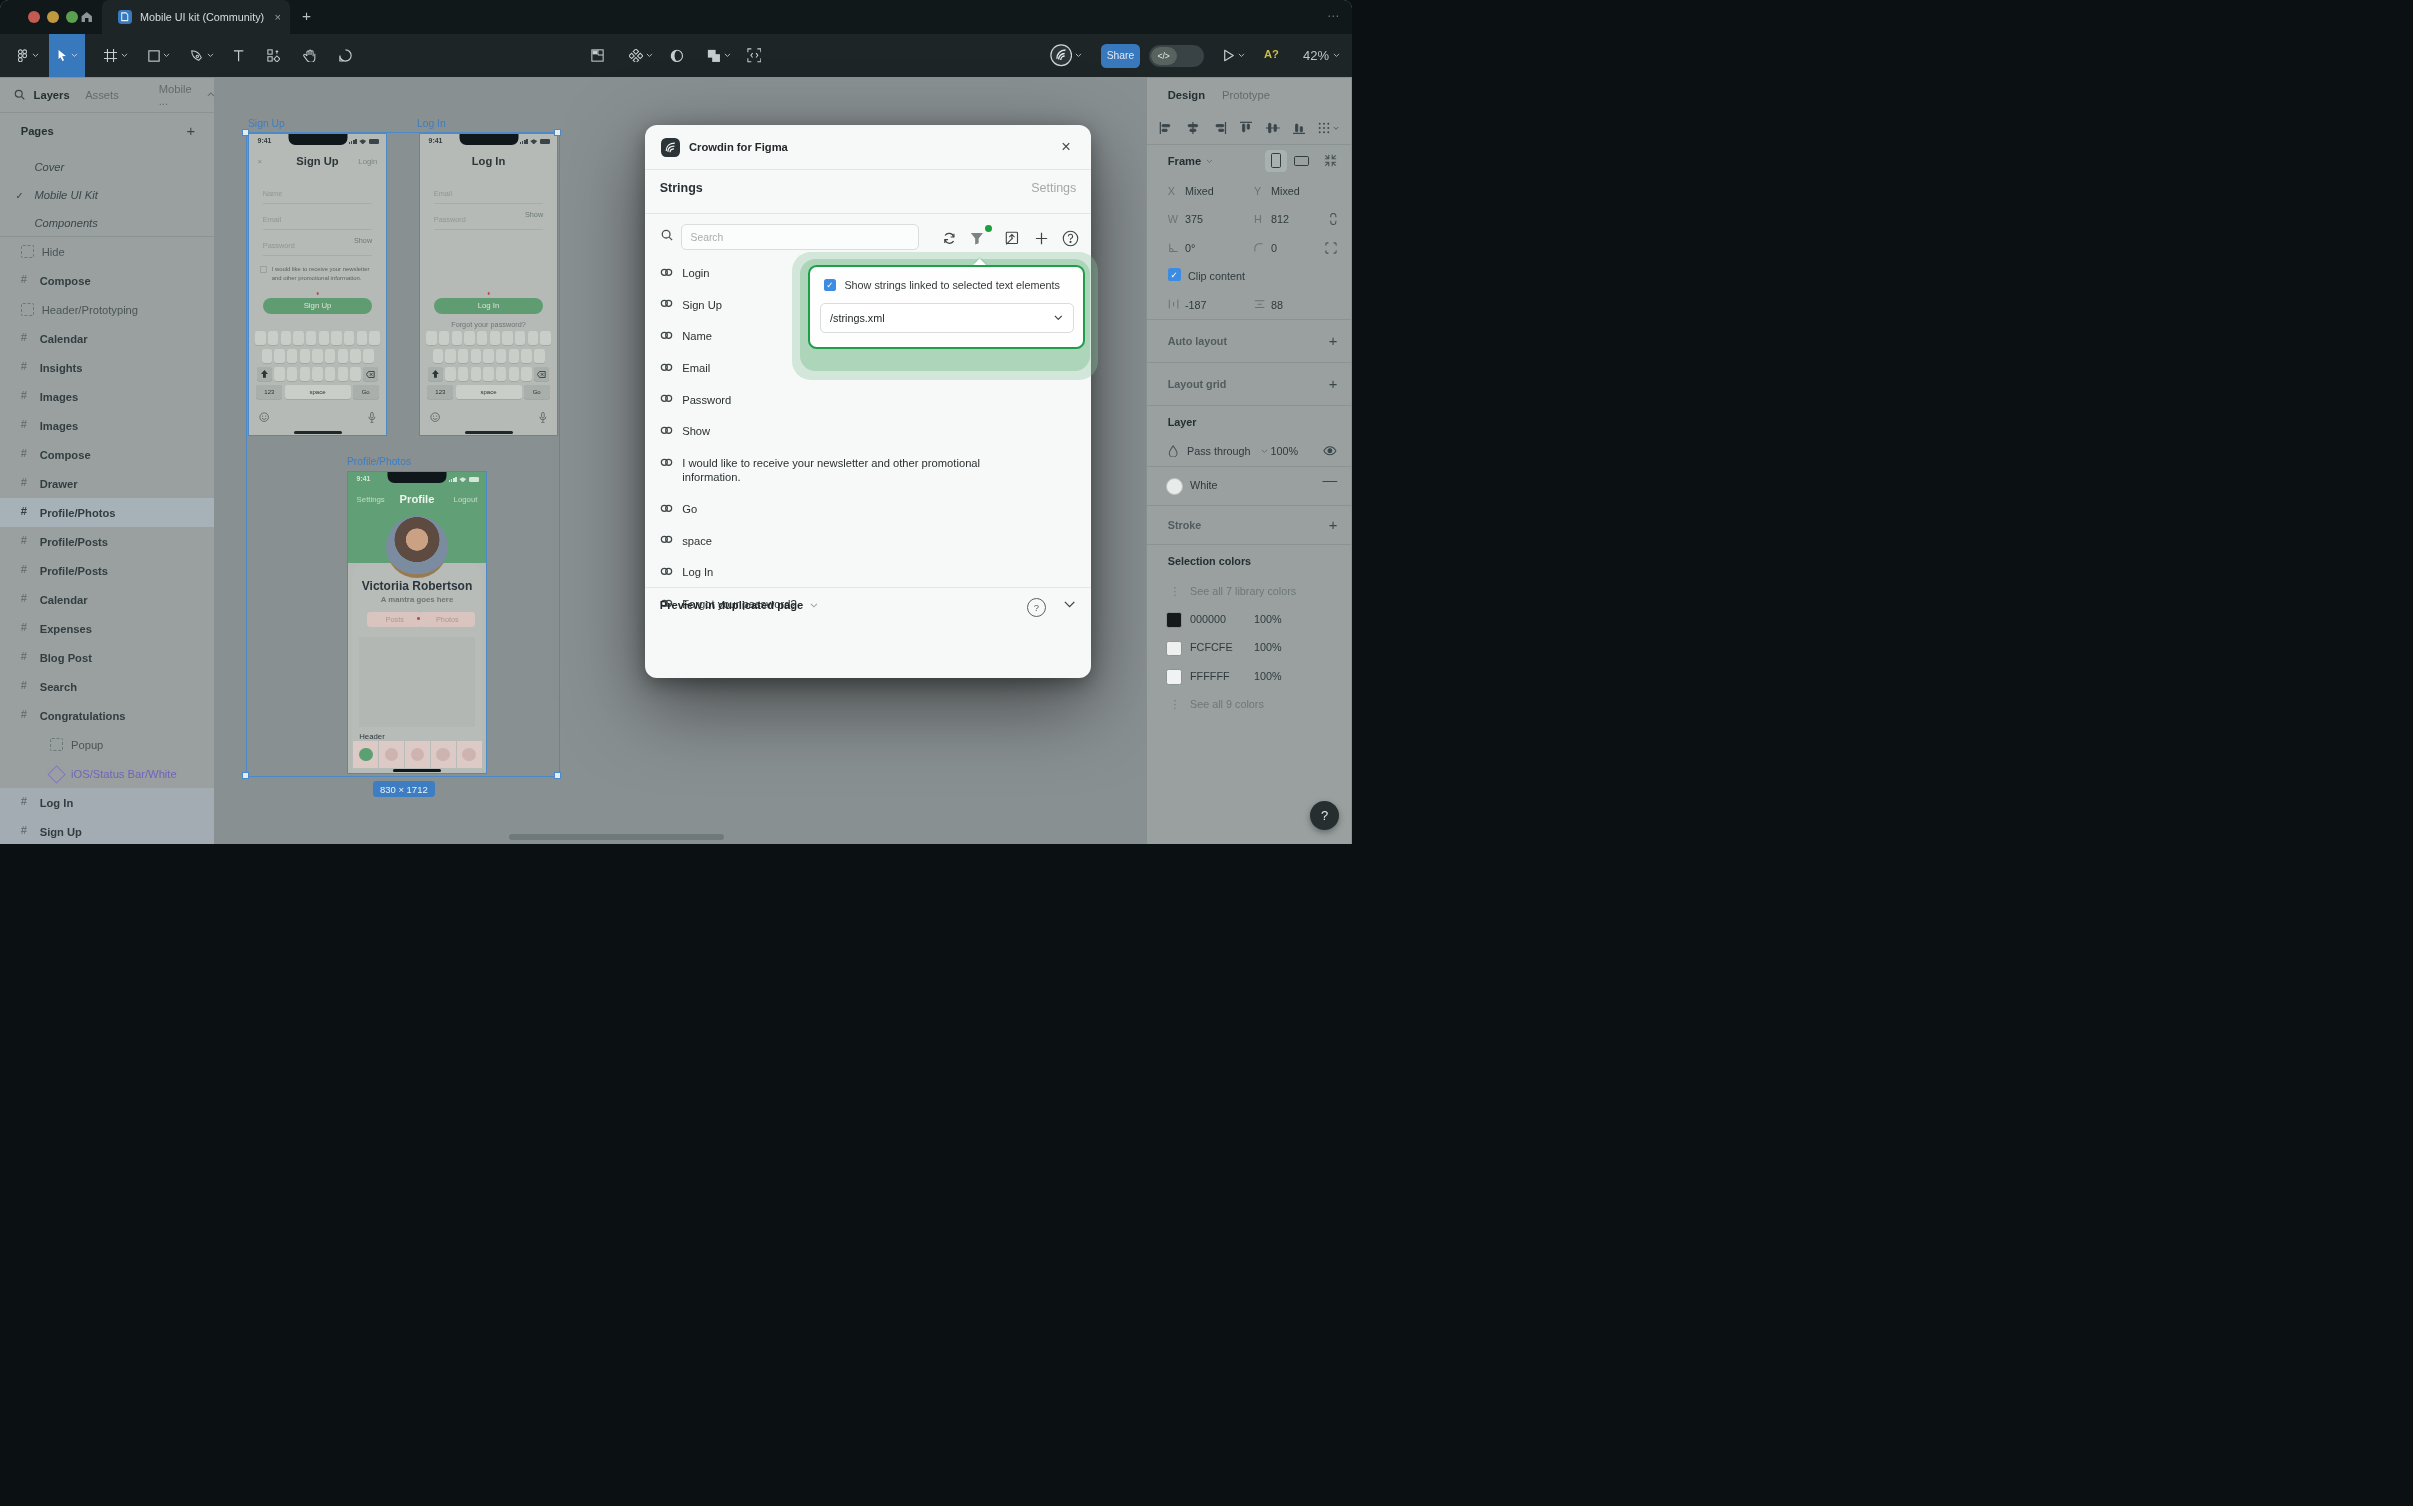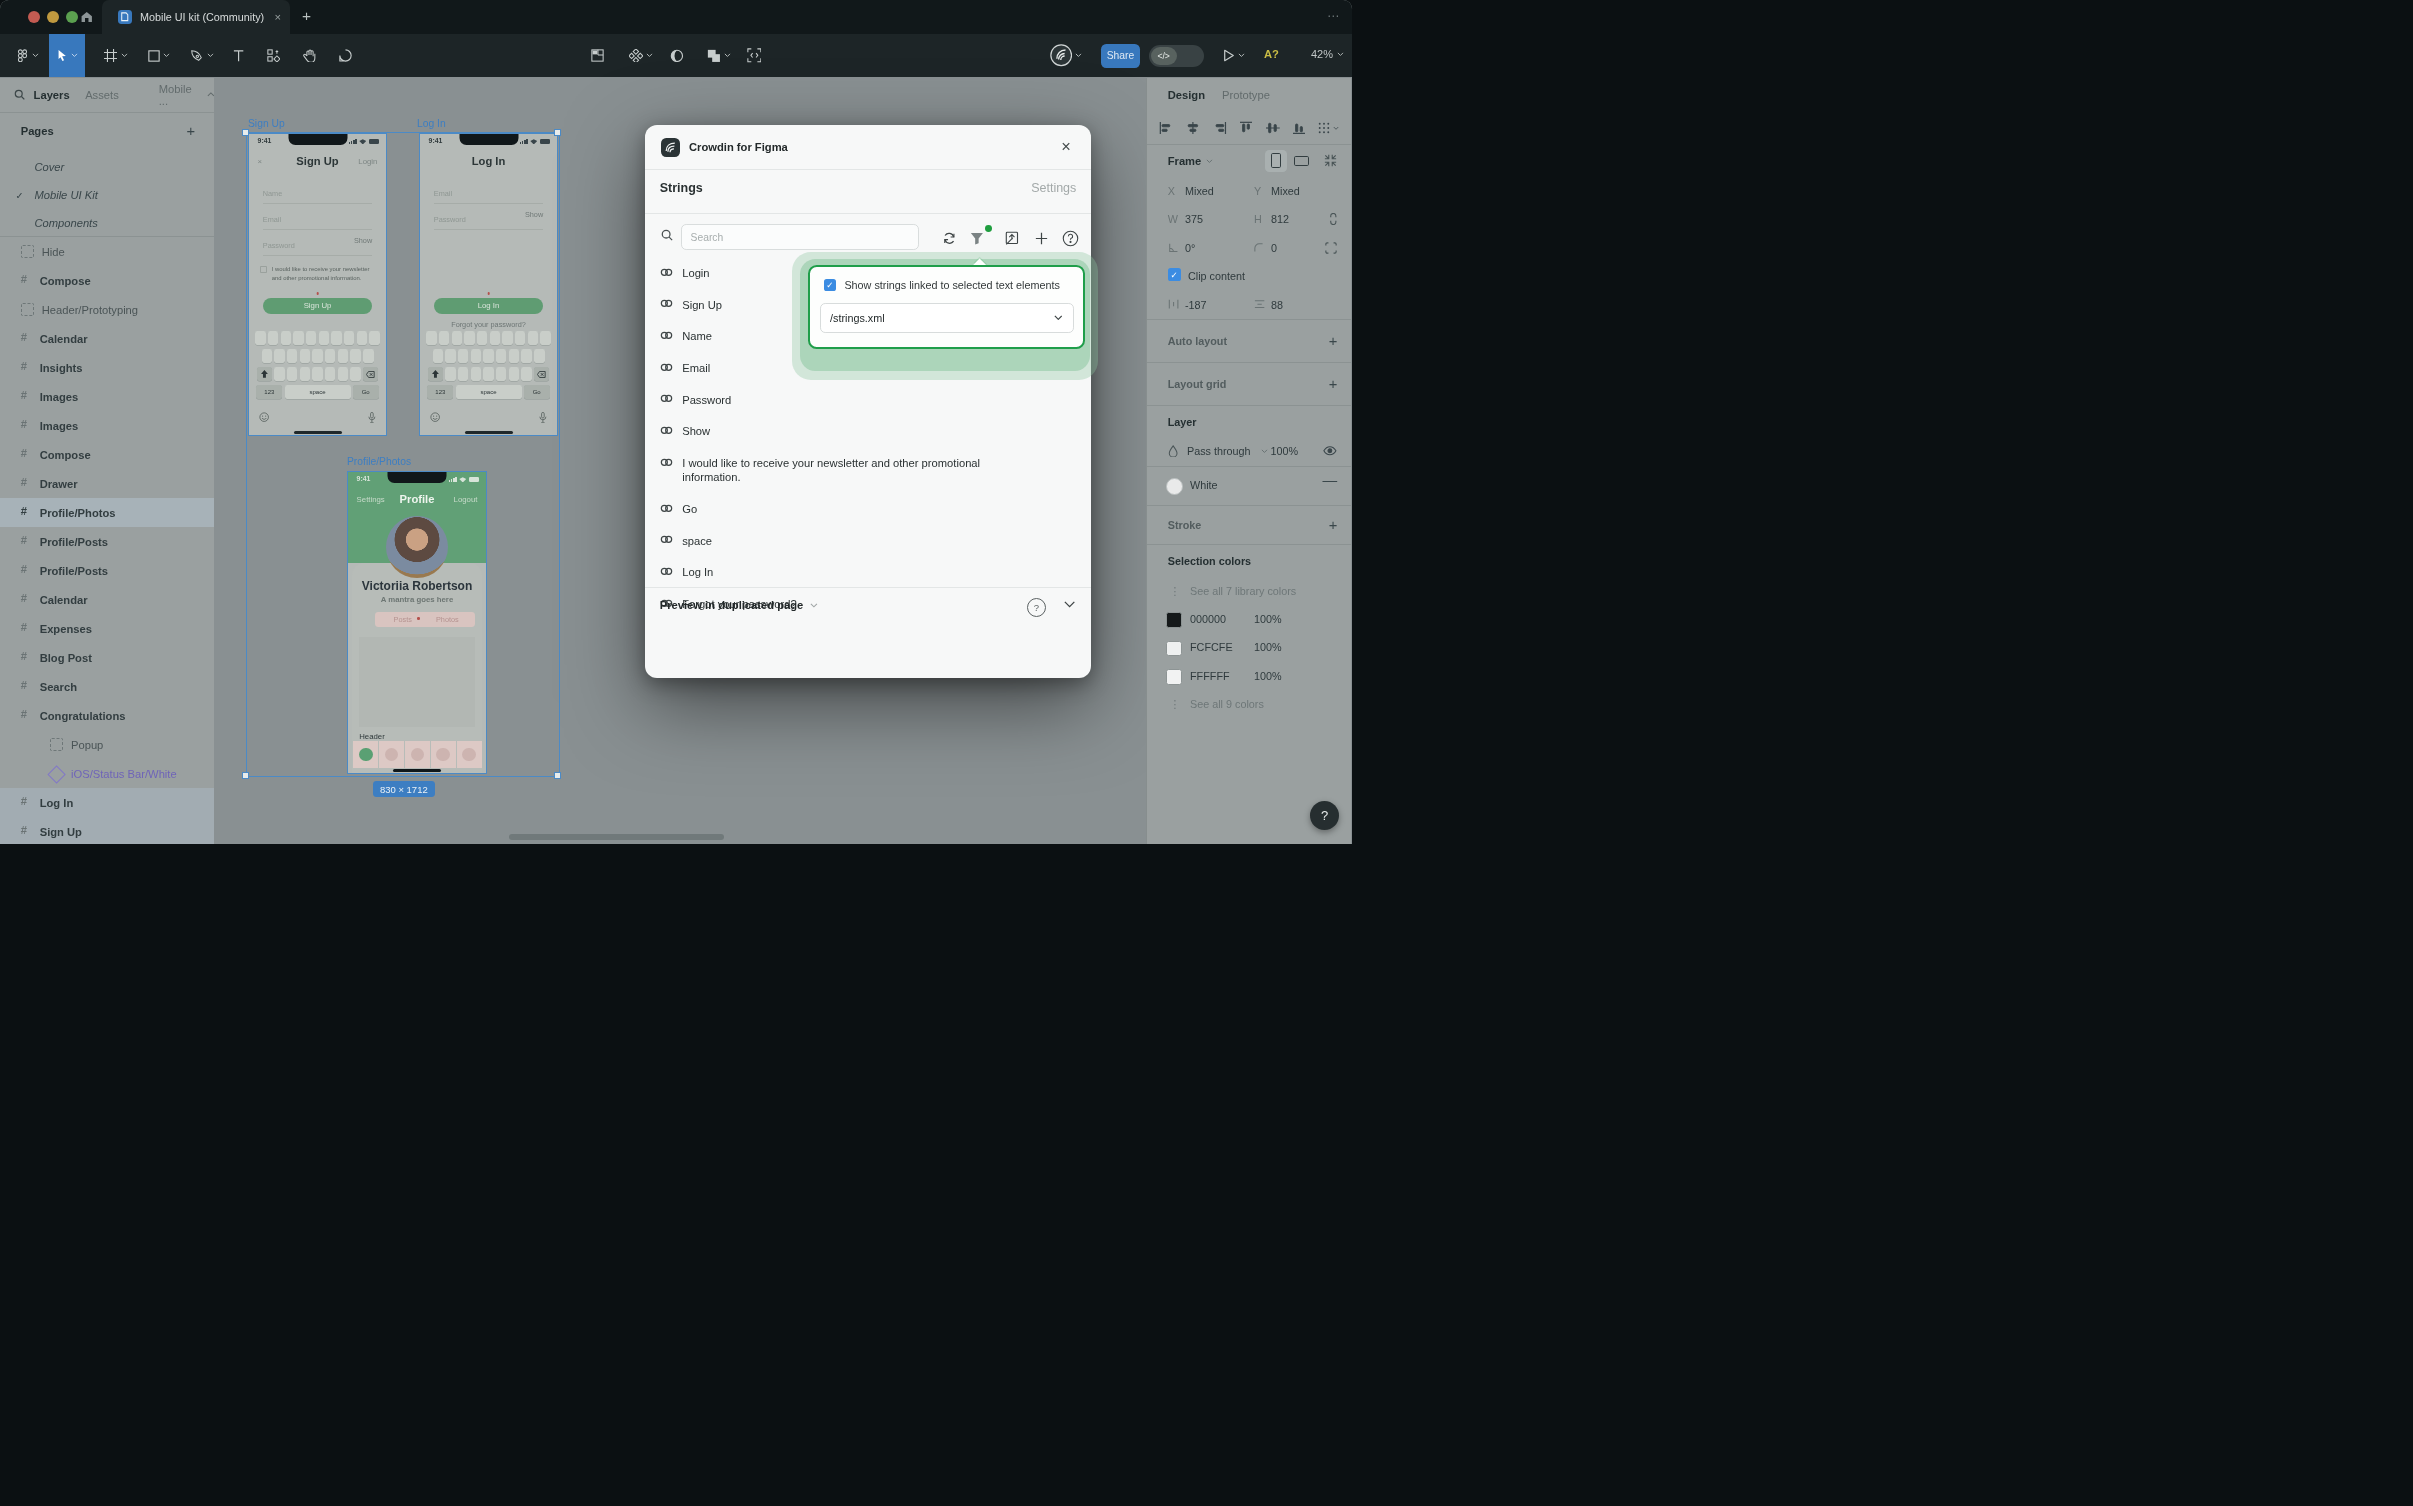--- a/index.html
+++ b/index.html
@@ -19,21 +19,21 @@
 
   
   #toolbar{position:absolute;left:0;top:34px;width:1352px;height:43px;background:#1d2527;}
   .tbi{position:absolute;top:0;height:43px;display:flex;align-items:center;justify-content:center;color:#c7cdcd;}
   .tbi.active{background:#3878bd;color:#fff;}
   .carez{margin-left:3.4px;}
   #share-btn{position:absolute;left:1101px;top:9.5px;width:39px;height:24px;background:#3878bd;border-radius:5.2px;color:#dfe9f3;font-size:10.3px;display:flex;align-items:center;justify-content:center;}
   #dev-toggle{position:absolute;left:1149px;top:11.2px;width:55px;height:21.5px;border-radius:11.2px;background:#394244;}
   #dev-toggle .knob{position:absolute;left:1.7px;top:1.7px;width:26px;height:18px;border-radius:9.5px;background:#58625f;color:#e8ecea;font-size:8.6px;display:flex;align-items:center;justify-content:center;}
   #font-badge{position:absolute;left:1264px;top:13.8px;color:#c9bc45;font-size:11.2px;font-weight:bold;}
-  #zoom-ctrl{position:absolute;left:1303px;top:13.8px;color:#c0c6c6;font-size:11px;display:flex;align-items:center;gap:4.3px;margin-left:8px;}
+  #zoom-ctrl{position:absolute;left:1303px;top:13.8px;color:#c0c6c6;font-size:13px;display:flex;align-items:center;gap:4.3px;}
 
   
   #lsb{position:absolute;left:0;top:78px;width:214px;height:766px;background:#9aa0a0;overflow:hidden;}
   #lsb-head{height:34px;display:flex;align-items:center;border-bottom:0.9px solid #8b9292;}
   #lsb-head .srch{margin-left:13.8px;color:#3c4648;}
   #lsb-head .t1{margin-left:8.6px;font-size:11.2px;font-weight:bold;color:#242f31;}
   #lsb-head .t2{margin-left:15.5px;font-size:11.2px;color:#626b6c;}
   #lsb-head .t3{margin-left:40px;font-size:11.2px;color:#626b6c;}
   #lsb-head .car{margin-left:15.5px;color:#626b6c;font-size:8.6px;}
   #pages-sec{padding-top:5.2px;border-bottom:0.9px solid #8b9292;padding-bottom:6.9px;}
@@ -706,21 +706,21 @@
       </span>
       <div class="pnav">
         <span class="l">Settings</span>
         <span class="c">Profile</span>
         <span class="r">Logout</span>
       </div>
       <div class="pcard">
         <div class="pname">Victoriia Robertson</div>
         <div class="pmantra">A mantra goes here</div>
         <div class="ptabs">
-          <span class="ptab" style="left:16px;text-align:right;">Posts</span>
+          <span class="ptab" style="left:8px;text-align:right;">Posts</span>
           <span class="dot"></span>
           <span class="ptab" style="right:0;">Photos</span>
         </div>
         <div class="pempty"></div>
         <span class="pheadlbl">Header</span>
         <div class="pswatches">
           <span class="psw first">
               <b></b>
             </span>
           <span class="psw">

